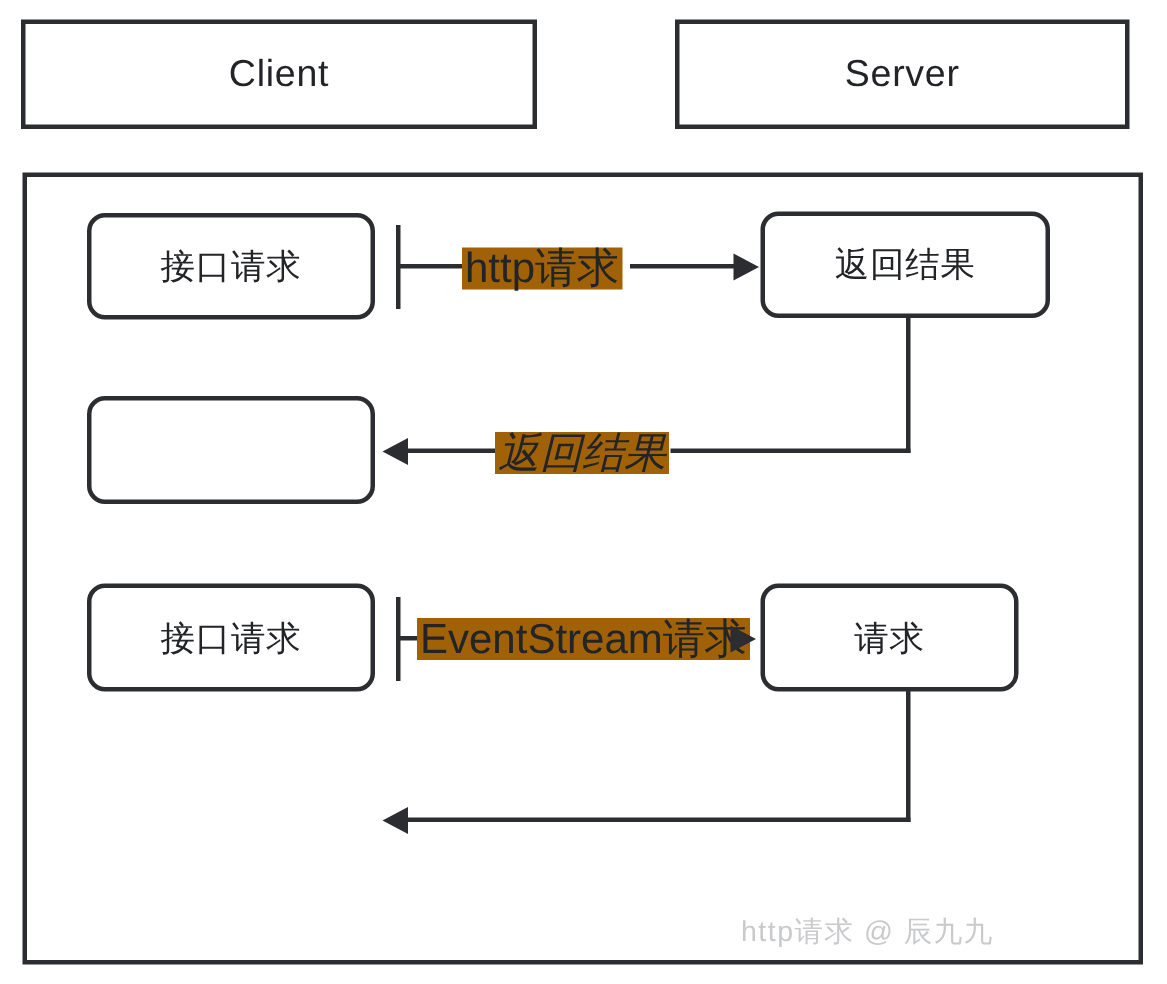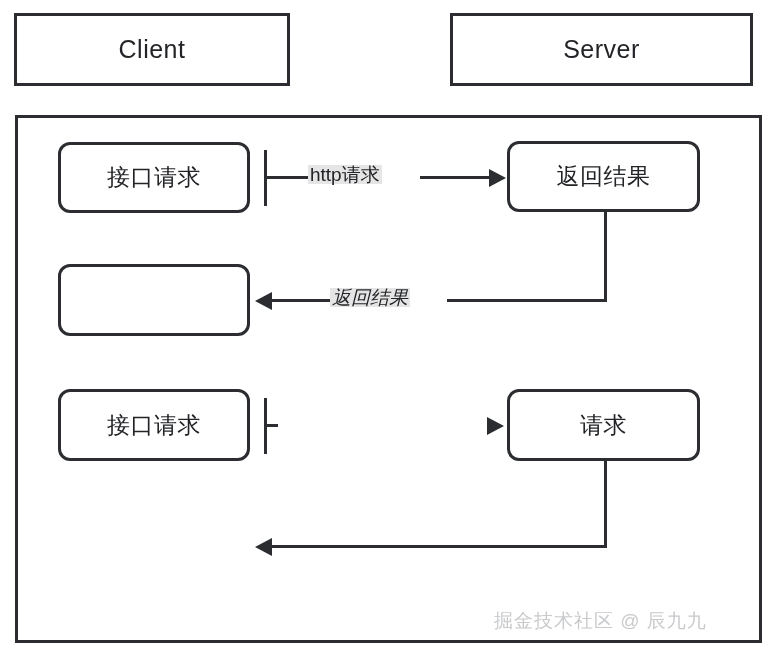--- a/index.html
+++ b/index.html
@@ -58,23 +58,23 @@
     background: #2b2d31;
   }
   .vline {
     position: absolute;
     width: 3px;
     background: #2b2d31;
   }
   .edge-label {
     position: absolute;
     color: #232427;
-    font-size: 19px;
+    font-size: 28px;
     white-space: nowrap;
-    background: #e5e5e5;
+    background: #a16207;
     padding: 0 2px;
     line-height: 1;
   }
   .arrow-right, .arrow-left {
     position: absolute;
     width: 0;
     height: 0;
     border-top: 9px solid transparent;
     border-bottom: 9px solid transparent;
   }
@@ -88,21 +88,21 @@
     font-size: 19px;
     white-space: nowrap;
     letter-spacing: 1px;
   }
 </style>
 </head>
 <body>
 
 <div id="canvas">
 
-  <div class="lane-header" style="left:14px; top:13px; width:276px; height:73px;">
+  <div class="lane-header" style="left:14px; top:13px; width:344px; height:73px;">
     <span>Client</span>
   </div>
 
   <div class="lane-header" style="left:450px; top:13px; width:303px; height:73px;">
     <span>Server</span>
   </div>
 
   <div class="outer-frame" style="left:15px; top:115px; width:747px; height:528px;"></div>
 
   <div class="node" style="left:58px; top:142px; width:192px; height:71px;">
@@ -128,26 +128,27 @@
   <div class="edge-label" style="left:330px; top:288px;font-style:italic;">返回结果</div>
   <div class="hline" style="left:272px; top:299px; width:58px;"></div>
   <div class="arrow-left" style="left:255px; top:292px;"></div>
 
   <div class="node" style="left:58px; top:389px; width:192px; height:72px;">
     <span>接口请求</span>
   </div>
 
   <div class="vline" style="left:264px; top:398px; height:56px;"></div>
   <div class="hline" style="left:264px; top:424px; width:14px;"></div>
+  <div class="edge-label" style="left:278px; top:412px;">EventStream请求</div>
   <div class="arrow-right" style="left:487px; top:417px;"></div>
 
-  <div class="node" style="left:507px; top:389px; width:193px; height:72px;">
+  <div class="node" style="left:507px; top:389px; width:172px; height:72px;">
     <span>请求</span>
   </div>
 
 
   <div class="vline" style="left:604px; top:460px; height:88px;"></div>
   <div class="hline" style="left:272px; top:545px; width:335px;"></div>
   <div class="arrow-left" style="left:255px; top:538px;"></div>
 
-  <div class="watermark" style="left:494px; top:608px;">掘金技术社区 @ 辰九九</div>
+  <div class="watermark" style="left:494px; top:608px;">http请求 @ 辰九九</div>
 
 </div>
 
 </body></html>

